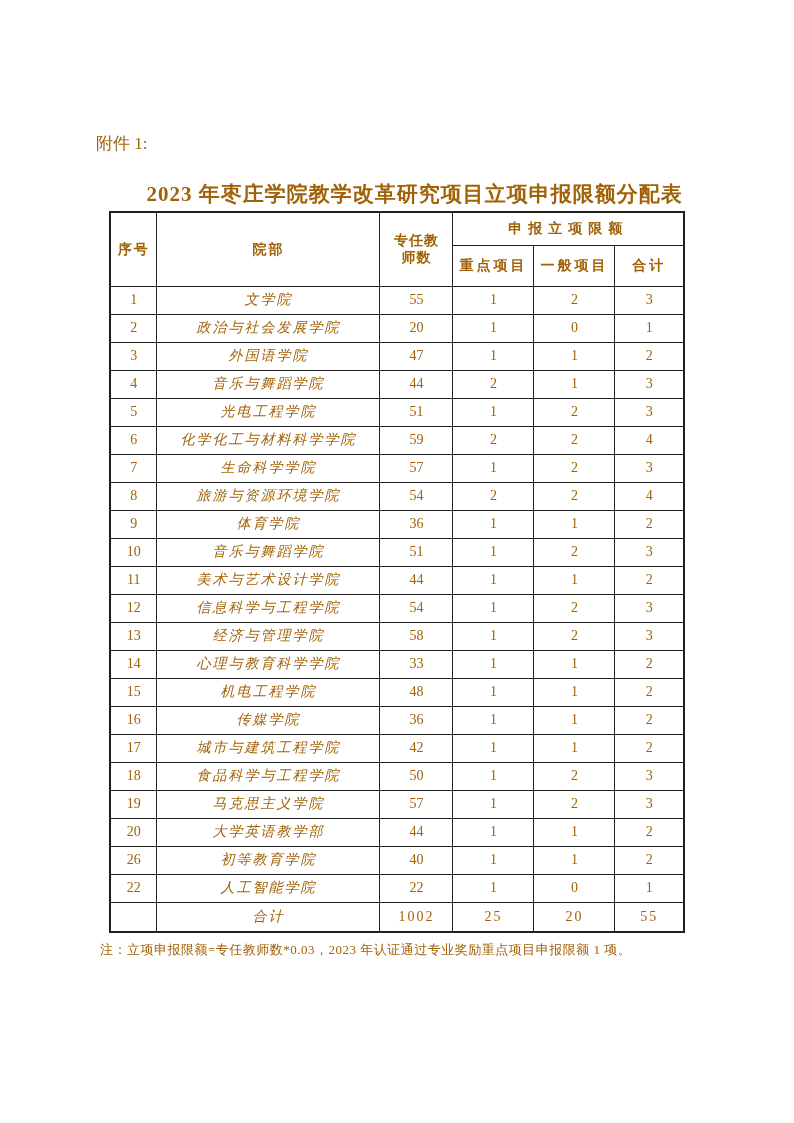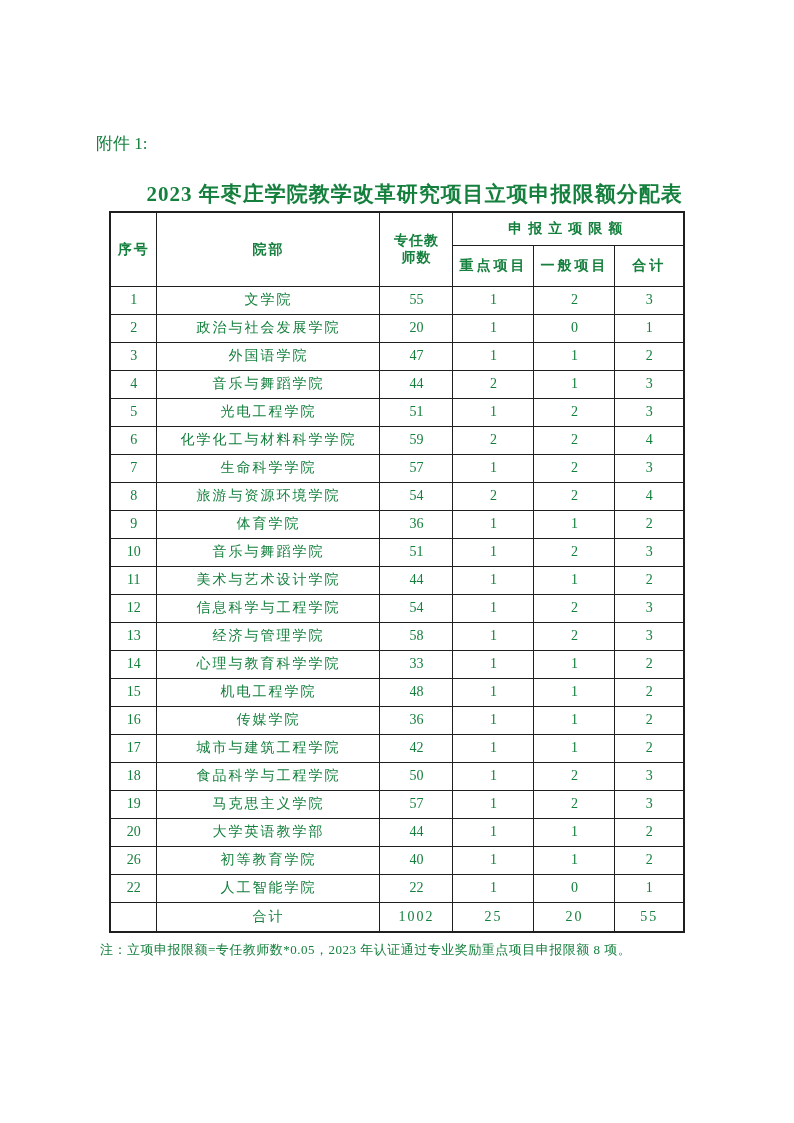--- a/index.html
+++ b/index.html
@@ -3,21 +3,21 @@
 <meta charset="utf-8">
 <style>
   * { box-sizing: border-box; }
   html, body { margin: 0; padding: 0; background: #ffffff; }
   .page {
     position: relative;
     width: 794px;
     height: 1123px;
     margin: 0 auto;
     background: #ffffff;
-    color: #15803d;
+    color: #a16207;
     font-family: "Liberation Serif", "DejaVu Serif", serif;
     padding-top: 131px;
     overflow: hidden;
   }
   .attachment {
     margin-left: 96px;
     font-size: 17px;
     line-height: 26px;
   }
   .doc-title {
@@ -60,21 +60,21 @@
     font-weight: bold;
     font-size: 14px;
     letter-spacing: 3px;
   }
   th.group-th { letter-spacing: 6px; }
   th.teachers-th span {
     display: inline-block;
     max-width: 54px;
     letter-spacing: 1px;
   }
-  td.col-department { letter-spacing: 2px; }
+  td.col-department { letter-spacing: 2px; font-style: italic; }
   tbody tr.total-row td { letter-spacing: 2px; }
   .footnote {
     margin: 8px 0 0 100px;
     font-size: 13px;
     letter-spacing: 0.5px;
     line-height: 18px;
   }
 </style>
 </head>
 <body>
@@ -288,15 +288,15 @@
           <td class="col-seq"></td>
           <td class="col-department">合计</td>
           <td class="col-teachers">1002</td>
           <td class="col-key-project">25</td>
           <td class="col-general-project">20</td>
           <td class="col-total">55</td>
         </tr>
       </tbody>
   </table>
 
-  <div class="footnote">注：立项申报限额=专任教师数*0.05，2023 年认证通过专业奖励重点项目申报限额 8 项。</div>
+  <div class="footnote">注：立项申报限额=专任教师数*0.03，2023 年认证通过专业奖励重点项目申报限额 1 项。</div>
 
 </div>
 
 </body></html>

